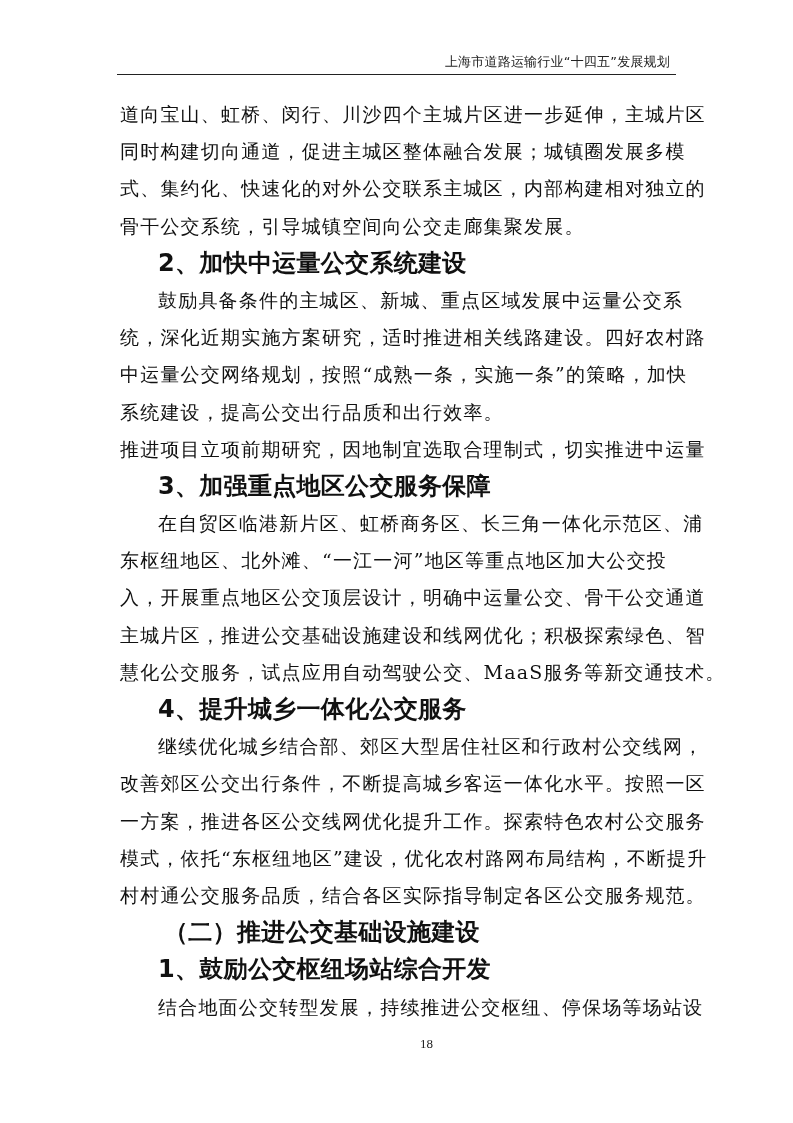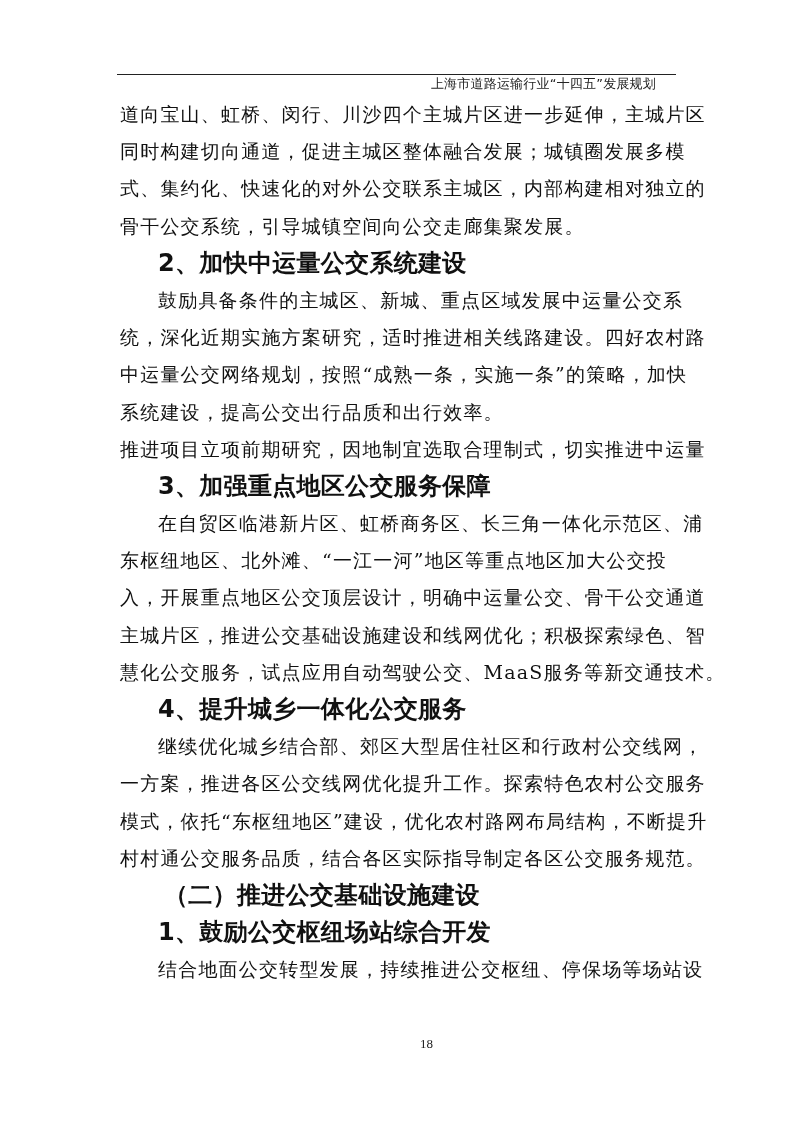--- a/index.html
+++ b/index.html
@@ -1,21 +1,21 @@
 <!DOCTYPE html>
 <html><head>
 <meta charset="utf-8">
 <style>
   html, body { margin: 0; padding: 0; background: #ffffff; }
   body { width: 793px; height: 1123px; position: relative; overflow: hidden;
          font-family: "DejaVu Serif", "Liberation Serif", serif; color: #111; }
   .page-header { position: absolute; left: 117px; top: 50px; width: 559px; height: 24px;
                  border-bottom: 1.3px solid #222; }
-  .page-header-title { position: absolute; right: 20px; top: 3px; font-family: "DejaVu Sans", "Liberation Sans", sans-serif;
-                       font-size: 13px; letter-spacing: 0.2px; color: #222; margin-top: 22px; }
+  .page-header-title { position: absolute; right: 6px; top: 3px; font-family: "DejaVu Sans", "Liberation Sans", sans-serif;
+                       font-size: 13px; letter-spacing: 0.2px; color: #222; }
   .body { position: absolute; left: 120px; top: 96px; width: 556px; }
   .line { height: 37.2px; line-height: 37.2px; font-size: 19px; white-space: nowrap;
           letter-spacing: 1.2px; }
   .indent { padding-left: 38px; }
   .h { font-weight: bold; font-family: "DejaVu Sans", "Liberation Sans", sans-serif; font-size: 24px; letter-spacing: 0.3px; }
   .h2 { padding-left: 38px; }
   .h1 { padding-left: 44px; }
   .page-number { position: absolute; left: 0; width: 793px; top: 1036px; text-align: center;
                  font-family: "Liberation Serif", "DejaVu Serif", serif; font-size: 13px; color: #222; padding-left: 30px; }
 </style>
@@ -48,20 +48,21 @@
     <div class="line indent">在自贸区临港新片区、虹桥商务区、长三角一体化示范区、浦</div>
     <div class="line">东枢纽地区、北外滩、“一江一河”地区等重点地区加大公交投</div>
     <div class="line">入，开展重点地区公交顶层设计，明确中运量公交、骨干公交通道</div>
     <div class="line">主城片区，推进公交基础设施建设和线网优化；积极探索绿色、智</div>
     <div class="line">慧化公交服务，试点应用自动驾驶公交、MaaS服务等新交通技术。</div>
   </div>
 
   <div class="line h h2">4、提升城乡一体化公交服务</div>
   <div>
     <div class="line indent">继续优化城乡结合部、郊区大型居住社区和行政村公交线网，</div>
+    <div class="line">改善郊区公交出行条件，不断提高城乡客运一体化水平。按照一区</div>
     <div class="line">一方案，推进各区公交线网优化提升工作。探索特色农村公交服务</div>
     <div class="line">模式，依托“东枢纽地区”建设，优化农村路网布局结构，不断提升</div>
     <div class="line">村村通公交服务品质，结合各区实际指导制定各区公交服务规范。</div>
   </div>
 
   <div class="line h h1">（二）推进公交基础设施建设</div>
   <div class="line h h2">1、鼓励公交枢纽场站综合开发</div>
   <div>
     <div class="line indent">结合地面公交转型发展，持续推进公交枢纽、停保场等场站设</div>
   </div>

